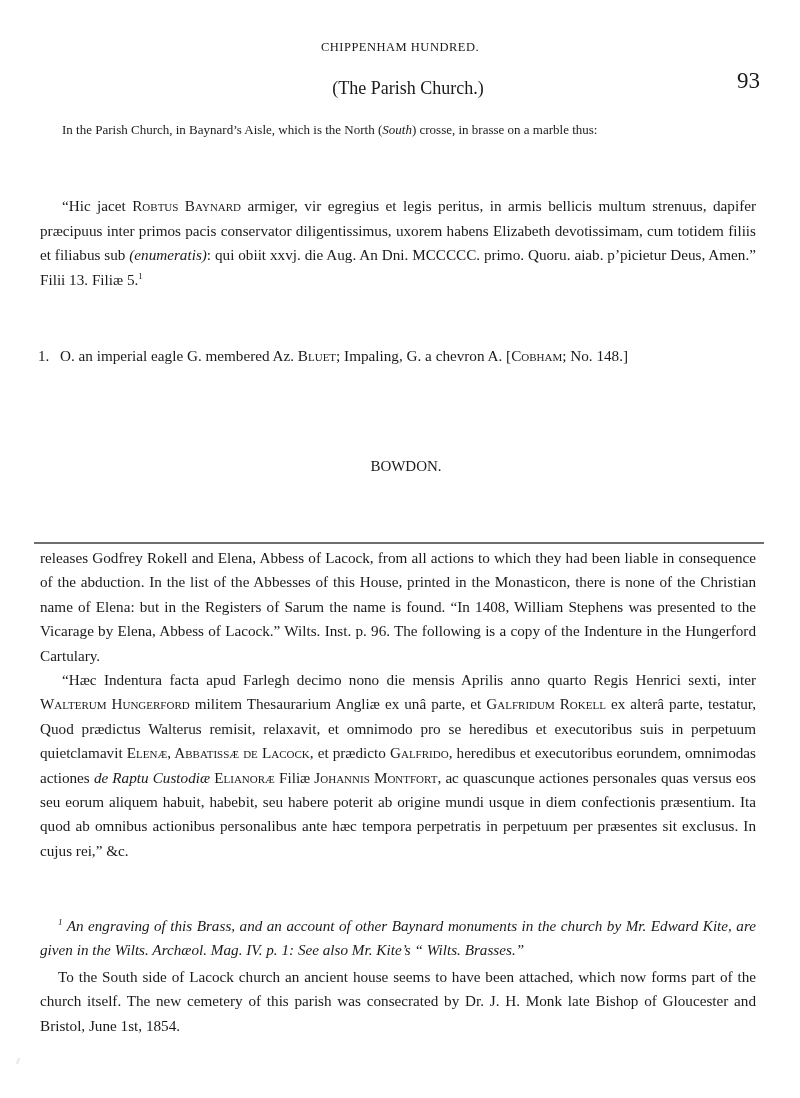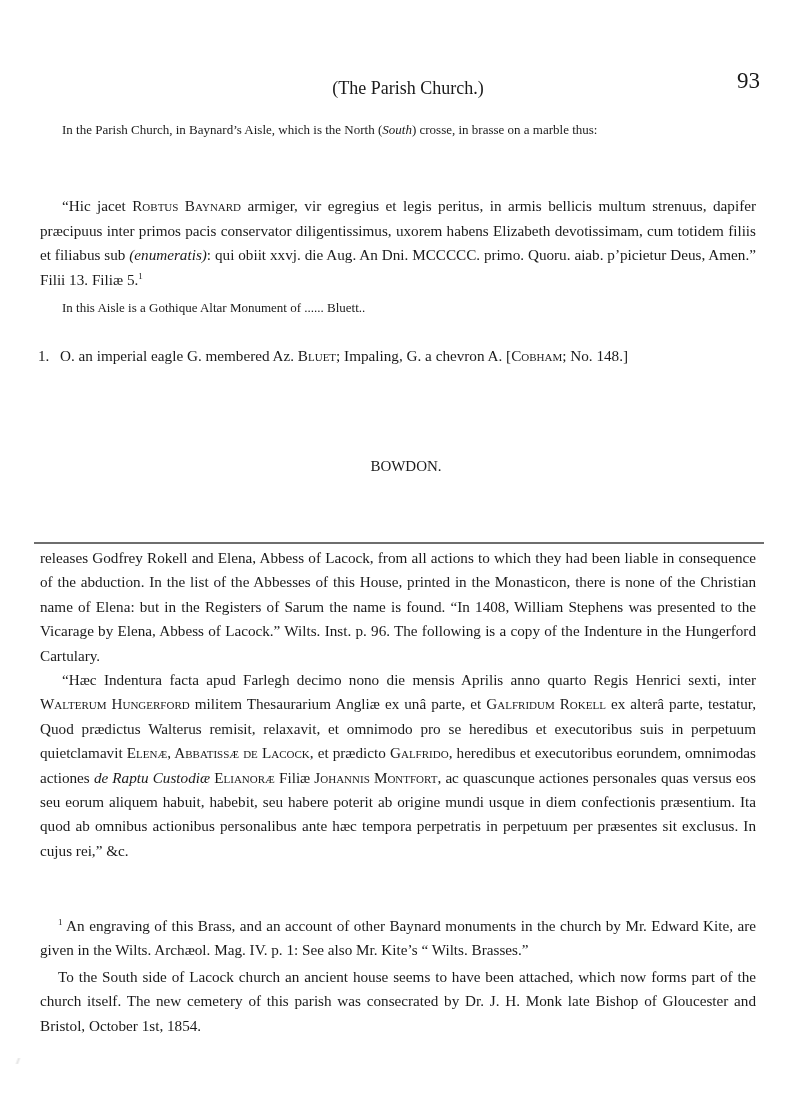--- a/index.html
+++ b/index.html
@@ -124,63 +124,63 @@
       line-height: 24.4px;
       text-align: justify;
     }
     .footer-notes { top: 546px; }
     .footer-notes p { margin: 0; }
     .footer-notes .first { text-indent: 0; }
     .footer-notes .quote2 { text-indent: 22px; }
 
     .footnote { top: 914px; }
     .footnote p { margin: 0; }
-    .footnote .fn { text-indent: 18px; }
+    .footnote .fn { text-indent: 18px; font-style: italic; }
     .footnote .cont { text-indent: 18px; margin-top: 2px; }
 
     .specks {
       position: absolute;
       left: 8px;
       top: 1058px;
       width: 20px;
       height: 6px;
       background: linear-gradient(110deg, transparent 40%, #d5d5d5 50%, transparent 60%);
       opacity: 0.6;
     }
   </style>
 </head>
 <body>
 
 <div class="page">
 
   <div class="running-head">
+    <div class="running-title">CHIPPENHAM HUNDRED.</div>
     <div class="page-number">93</div>
   </div>
 
   <div class="section-heading subheading">(The Parish Church.)</div>
 
   <div class="large-para intro-para"><span class="indent"></span><span>In the Parish Church, in Baynard’s Aisle, which is the North (</span><span class="it">South</span><span>) crosse, in brasse on a marble thus:</span></div>
 
   <div class="quote-para"><span>“Hic jacet </span><span class="sc">Robtus Baynard</span><span> armiger, vir egregius et legis peritus, in armis bellicis multum strenuus, dapifer præcipuus inter primos pacis conservator diligentissimus, uxorem habens Elizabeth devotissimam, cum totidem filiis et filiabus sub </span><span class="it">(enumeratis)</span><span>: qui obiit xxvj. die Aug. An Dni. MCCCCC. primo. Quoru. aiab. p’picietur Deus, Amen.”   Filii 13. Filiæ 5.</span><sup>1</sup></div>
 
-  <div class="large-para aisle-para">In this Aisle is a Gothique Altar Monument of ...... Bluett..</div>
 
   <ul class="arms-list">
     <li><span class="arms-num">1.</span><span>O. an imperial eagle G. membered Az. </span><span class="sc">Bluet</span><span>; Impaling, G. a chevron A. [</span><span class="sc">Cobham</span><span>; No. 148.]</span></li>
   </ul>
 
   <div class="section-heading bowdon-heading">BOWDON.</div>
 
 
   <div class="rule"></div>
 
   <div class="footer-block footer-notes">
     <p class="first">releases Godfrey Rokell and Elena, Abbess of Lacock, from all actions to which they had been liable in consequence of the abduction.  In the list of the Abbesses of this House, printed in the Monasticon, there is none of the Christian name of Elena: but in the Registers of Sarum the name is found.  “In 1408, William Stephens was presented to the Vicarage by Elena, Abbess of Lacock.”  Wilts. Inst. p. 96.  The following is a copy of the Indenture in the Hungerford Cartulary.</p>
     <p class="quote2"><span>“Hæc Indentura facta apud Farlegh decimo nono die mensis Aprilis anno quarto Regis Henrici sexti, inter </span><span class="sc">Walterum Hungerford</span><span> militem Thesaurarium Angliæ ex unâ parte, et </span><span class="sc">Galfridum Rokell</span><span> ex alterâ parte, testatur, Quod prædictus Walterus remisit, relaxavit, et omnimodo pro se heredibus et executoribus suis in perpetuum quietclamavit </span><span class="sc">Elenæ, Abbatissæ de Lacock</span><span>, et prædicto </span><span class="sc">Galfrido</span><span>, heredibus et executoribus eorundem, omnimodas actiones </span><span class="it">de Raptu Custodiæ</span><span> </span><span class="sc">Elianoræ</span><span> Filiæ </span><span class="sc">Johannis Montfort</span><span>, ac quascunque actiones personales quas versus eos seu eorum aliquem habuit, habebit, seu habere poterit ab origine mundi usque in diem confectionis præsentium.  Ita quod ab omnibus actionibus personalibus ante hæc tempora perpetratis in perpetuum per præsentes sit exclusus.  In cujus rei,” &amp;c.</span></p>
   </div>
 
   <div class="footer-block footnote">
     <p class="fn"><sup>1</sup><span> An engraving of this Brass, and an account of other Baynard monuments in the church by Mr. Edward Kite, are given in the Wilts. Archæol. Mag. IV. p. 1:  See also Mr. Kite’s “ Wilts. Brasses.”</span></p>
-    <p class="cont">To the South side of Lacock church an ancient house seems to have been attached, which now forms part of the church itself.  The new cemetery of this parish was consecrated by Dr. J. H. Monk late Bishop of Gloucester and Bristol, October 1st, 1854.</p>
+    <p class="cont">To the South side of Lacock church an ancient house seems to have been attached, which now forms part of the church itself.  The new cemetery of this parish was consecrated by Dr. J. H. Monk late Bishop of Gloucester and Bristol, June 1st, 1854.</p>
   </div>
 
   <div class="specks"></div>
 </div>
 
 </body></html>

